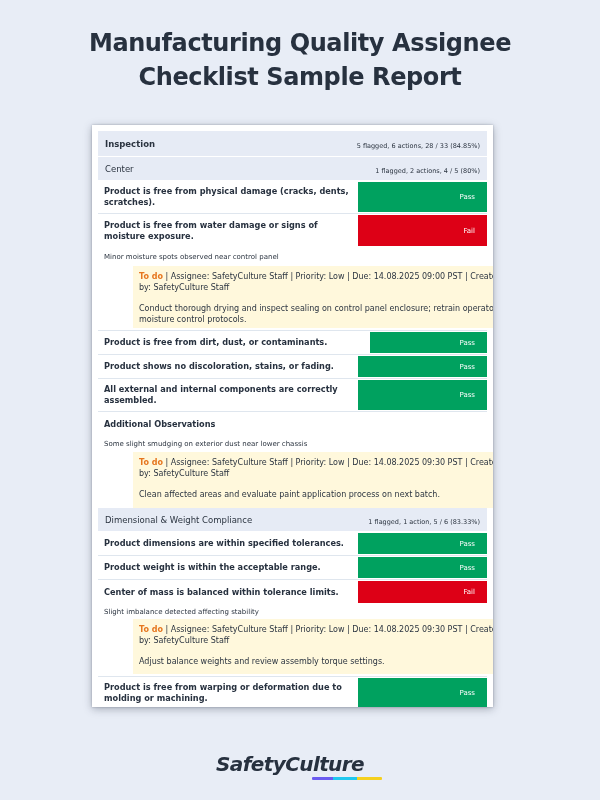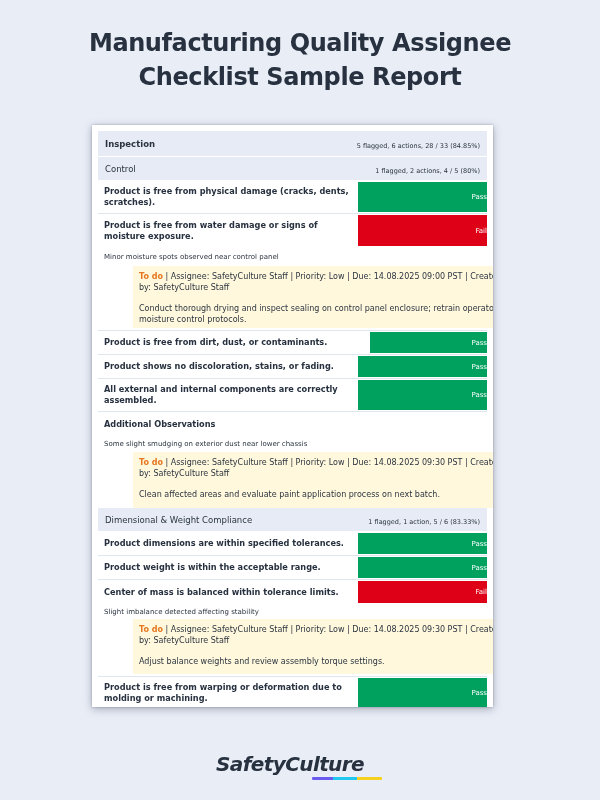--- a/index.html
+++ b/index.html
@@ -59,21 +59,21 @@
     line-height: 11px;
   }
   .q-res {
     width: 129px;
     margin: 1px 0 1px 0;
     color: #ffffff;
     font-size: 7px;
     display: flex;
     align-items: center;
     justify-content: flex-end;
-    padding-right: 0;
+    padding-right: 12px;
   }
   .pass { background: #00a15f; }
   .fail { background: #dd0016; }
   .note {
     font-size: 7px;
     color: #2b3440;
     padding: 0 6px;
     display: flex;
     align-items: center;
     width: 389px;
@@ -129,21 +129,21 @@
 </h1>
 
 <div class="card">
 
   <div class="row hdr" style="height:26px;">
     <span class="h-title bold">Inspection</span>
     <span class="h-stats">5 flagged, 6 actions, 28 / 33 (84.85%)</span>
   </div>
 
   <div class="row hdr" style="height:24px;">
-    <span class="h-title">Control</span>
+    <span class="h-title">Center</span>
     <span class="h-stats">1 flagged, 2 actions, 4 / 5 (80%)</span>
   </div>
 
   <div class="row q-row" style="height:33px;">
     <div class="q-text">Product is free from physical damage (cracks, dents, scratches).</div>
     <div class="q-res pass">Pass</div>
   </div>
 
   <div class="row q-row" style="height:33px;border-bottom:none;">
     <div class="q-text">Product is free from water damage or signs of moisture exposure.</div>

